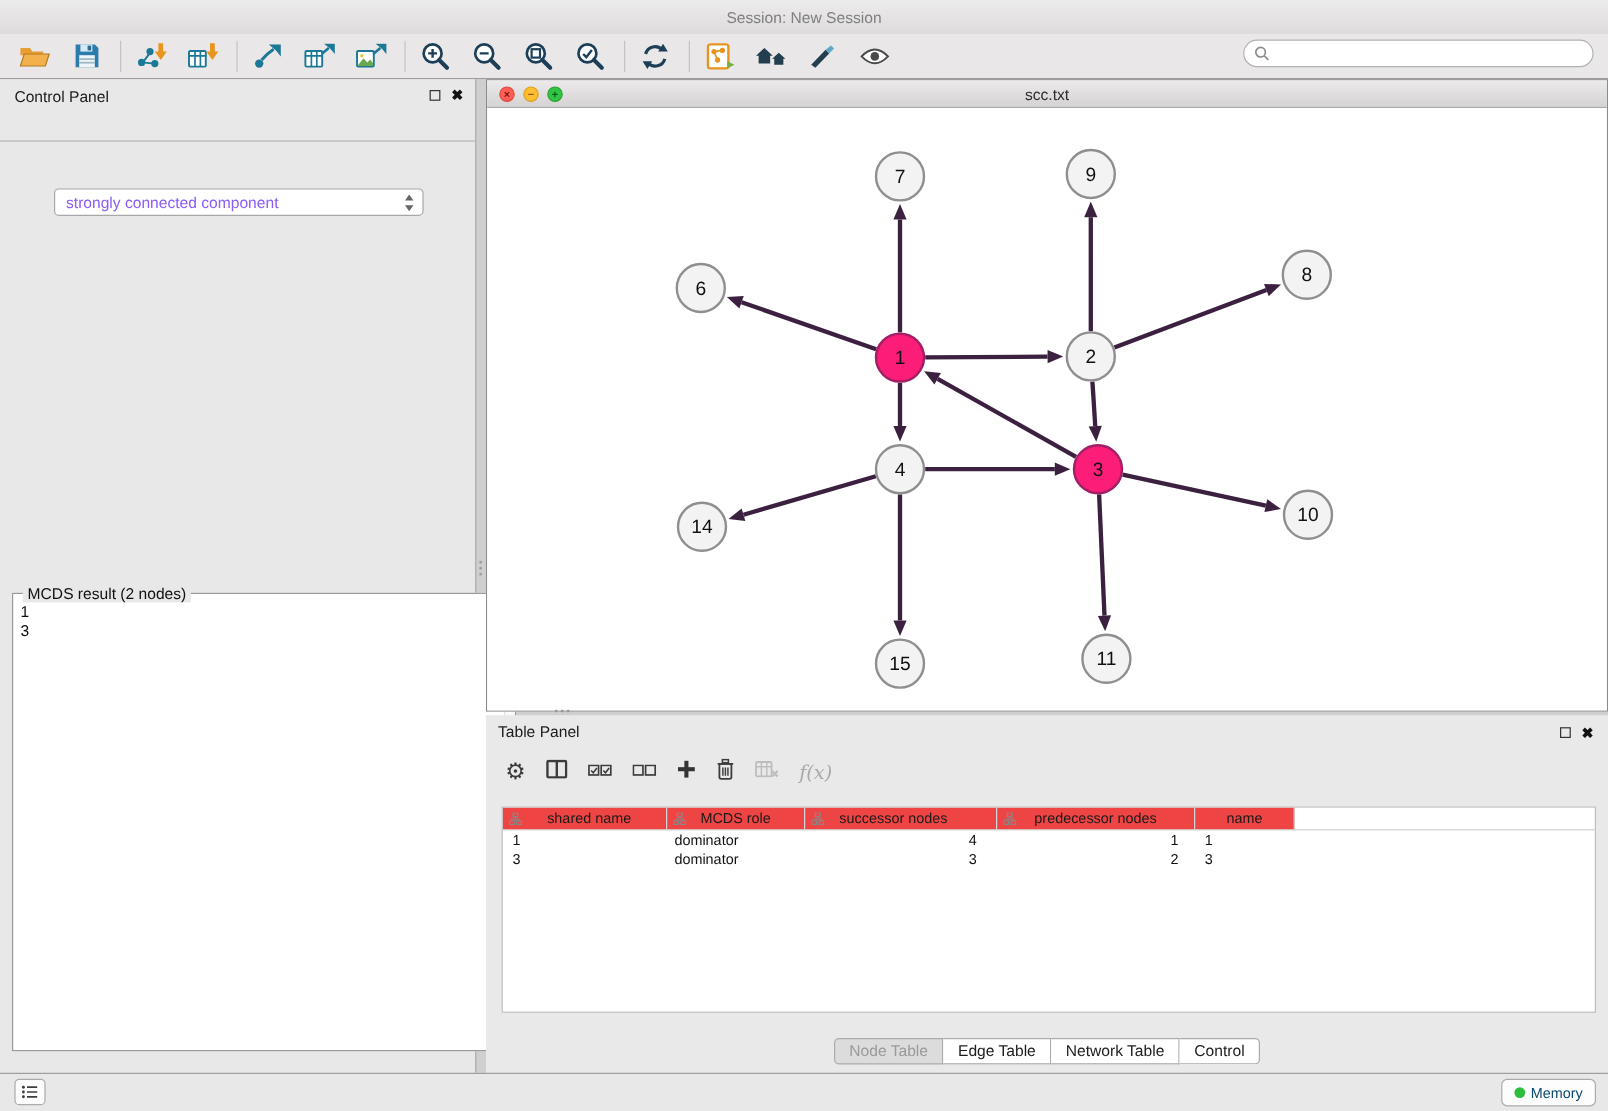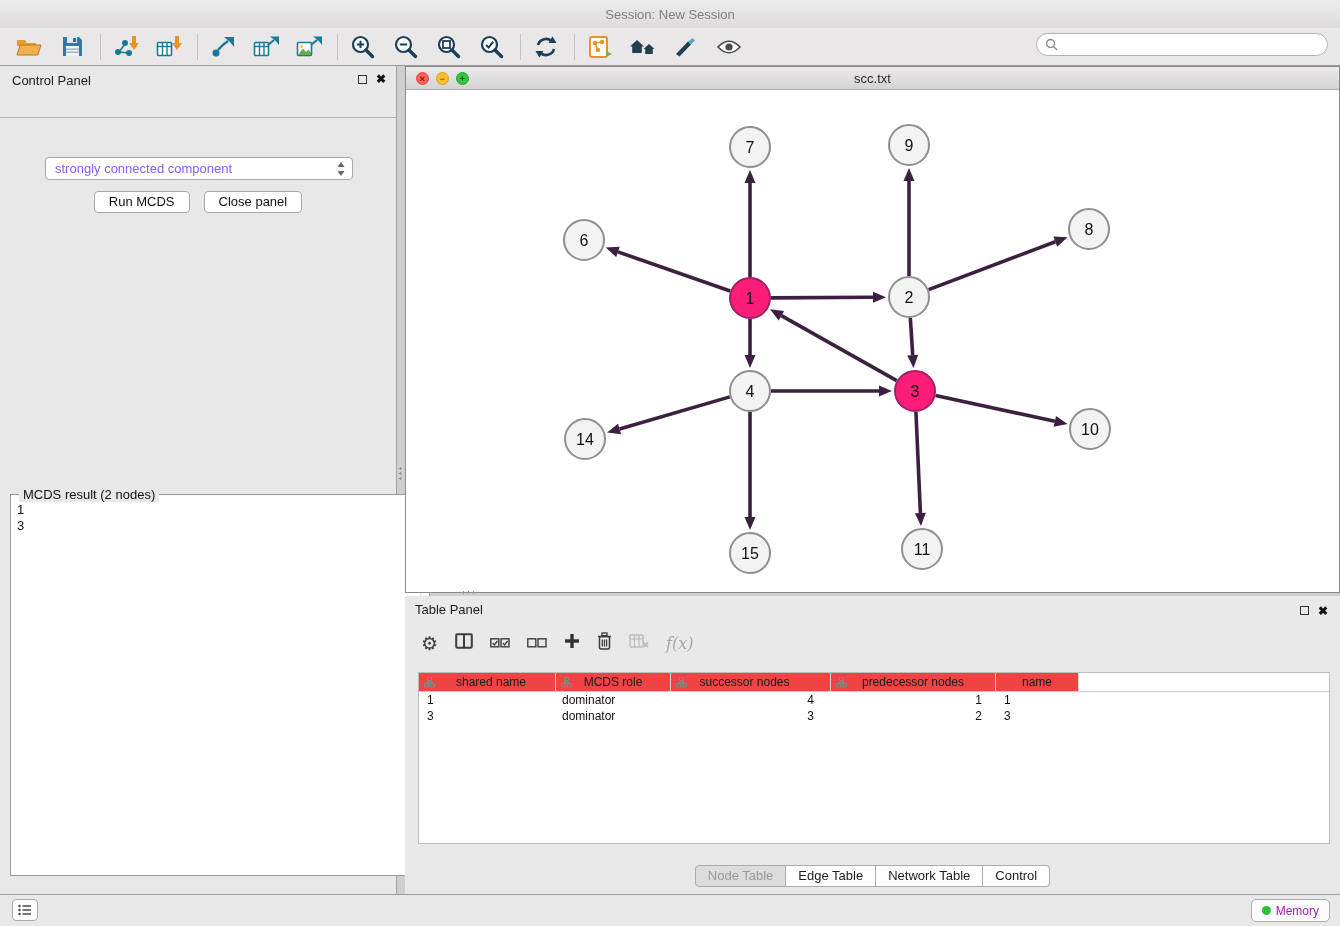--- a/index.html
+++ b/index.html
@@ -79,21 +79,21 @@
   .c4 { width:83px; padding-left:8px; }
   .tp-tabs { position:absolute; left:0; right:0; top:269px; display:flex; justify-content:center; }
   .fx-label { font-family:"DejaVu Serif", serif; font-style:italic; font-size:16px; color:#a9a9a9; }
   .gear-glyph { font-size:19px; color:#3c3c3c; line-height:19px; }
 
   
   .statusbar { position:absolute; left:0; top:894px; width:1340px; height:32px; background:#e8e8e8; border-top:1px solid #9f9f9f; }
   .list-btn { position:absolute; left:12px; top:4px; width:26px; height:22px; background:#fdfdfd; border:1px solid #ababab; border-radius:4px;
     display:flex; align-items:center; justify-content:center; }
   .memory-btn { position:absolute; right:10px; top:4px; height:23px; background:#fdfdfd; border:1px solid #ababab; border-radius:5px;
-    display:flex; align-items:center; gap:5px; padding:0 10px; font-size:12px; color:#a21caf; }
+    display:flex; align-items:center; gap:5px; padding:0 10px; font-size:12px; color:#0c4a6e; }
   .green-dot { width:9px; height:9px; border-radius:50%; background:#2fbe3c; }
 </style>
 </head>
 <body>
 
 <div class="titlebar">
   <span class="titlebar-text">Session: New Session</span>
 </div>
 
 <div class="toolbar">
@@ -248,24 +248,20 @@
     </div>
     <div class="cp-divider"></div>
     <div class="combo">
       <span>strongly connected component</span>
       <span class="stepper">
         <svg width="8" height="14" viewBox="0 0 8 14">
             <polygon points="4,0 7.5,5 0.5,5" fill="#666"></polygon>
             <polygon points="4,14 7.5,9 0.5,9" fill="#666"></polygon>
           </svg>
       </span>
-    </div>
-    <div class="btn-row">
-      <button class="push-btn" style="font-family:'Liberation Sans',sans-serif;">Run MCDS</button>
-      <button class="push-btn" style="font-family:'Liberation Sans',sans-serif;">Close panel</button>
     </div>
     <div class="result-group">
       <span class="result-legend">MCDS result (2 nodes)</span>
       <div class="result-list">
         <div>1</div>
         <div>3</div>
       </div>
       <div class="result-scroll"></div>
     </div>
   </div>

